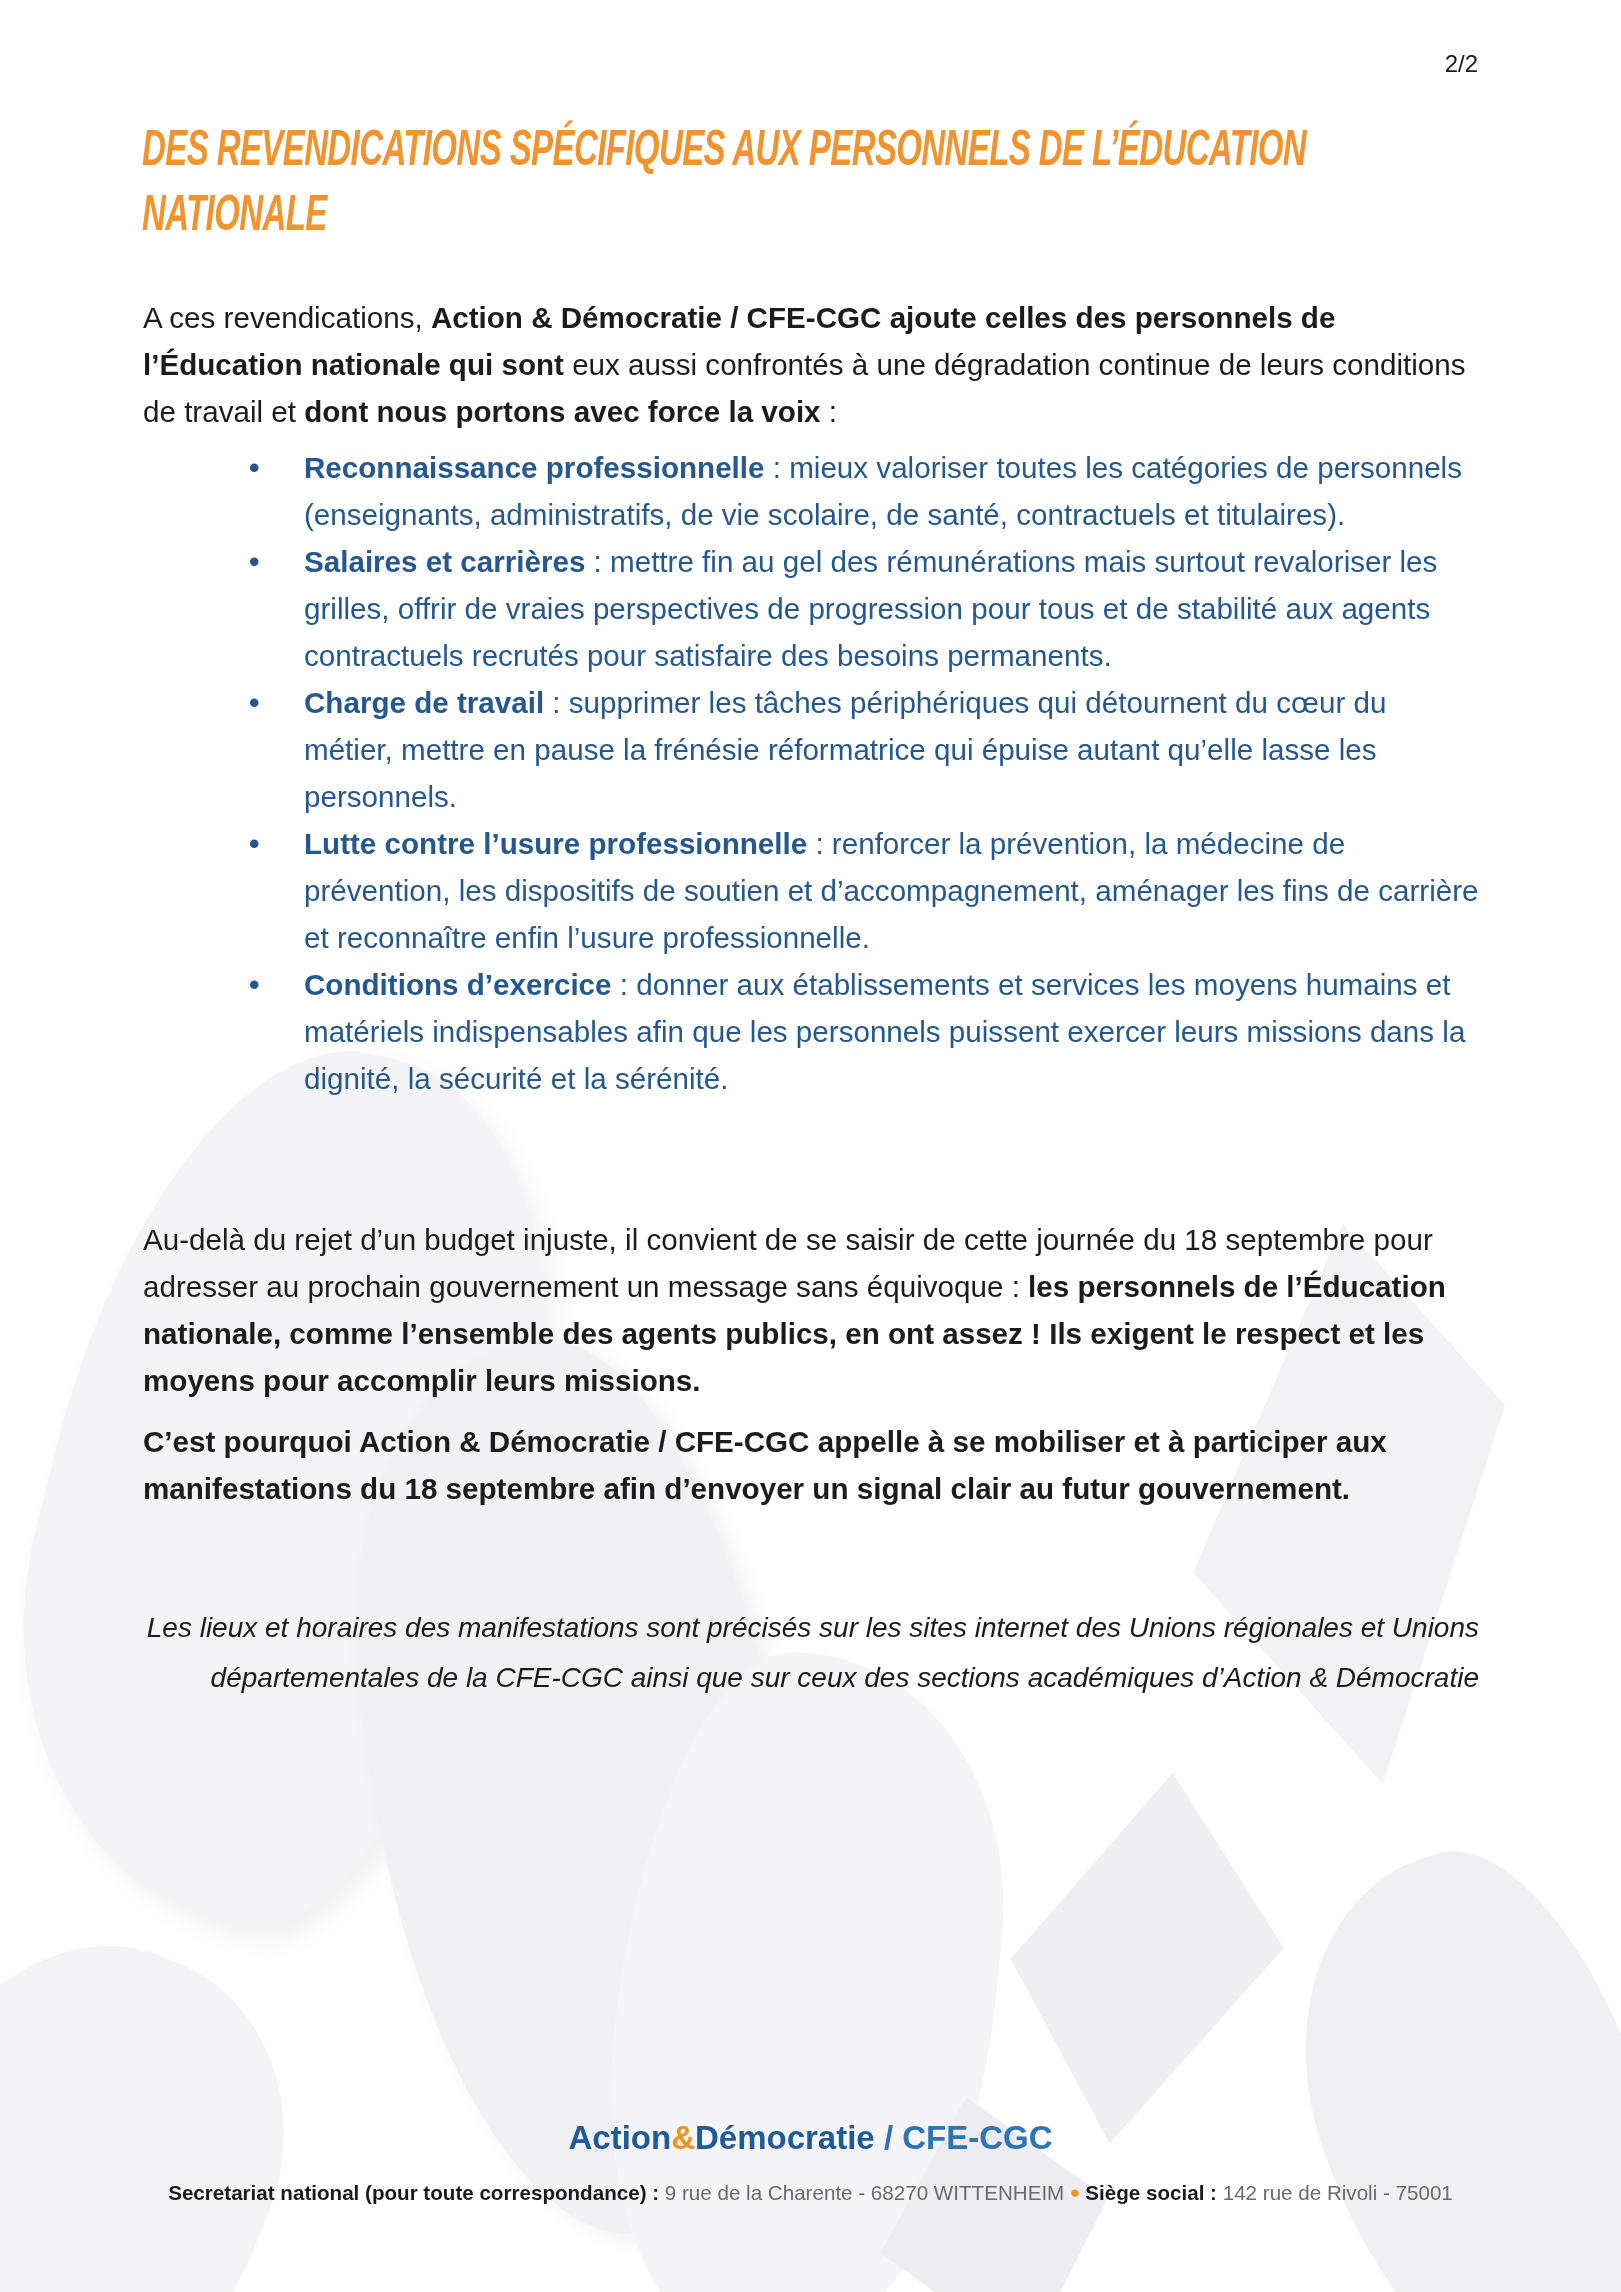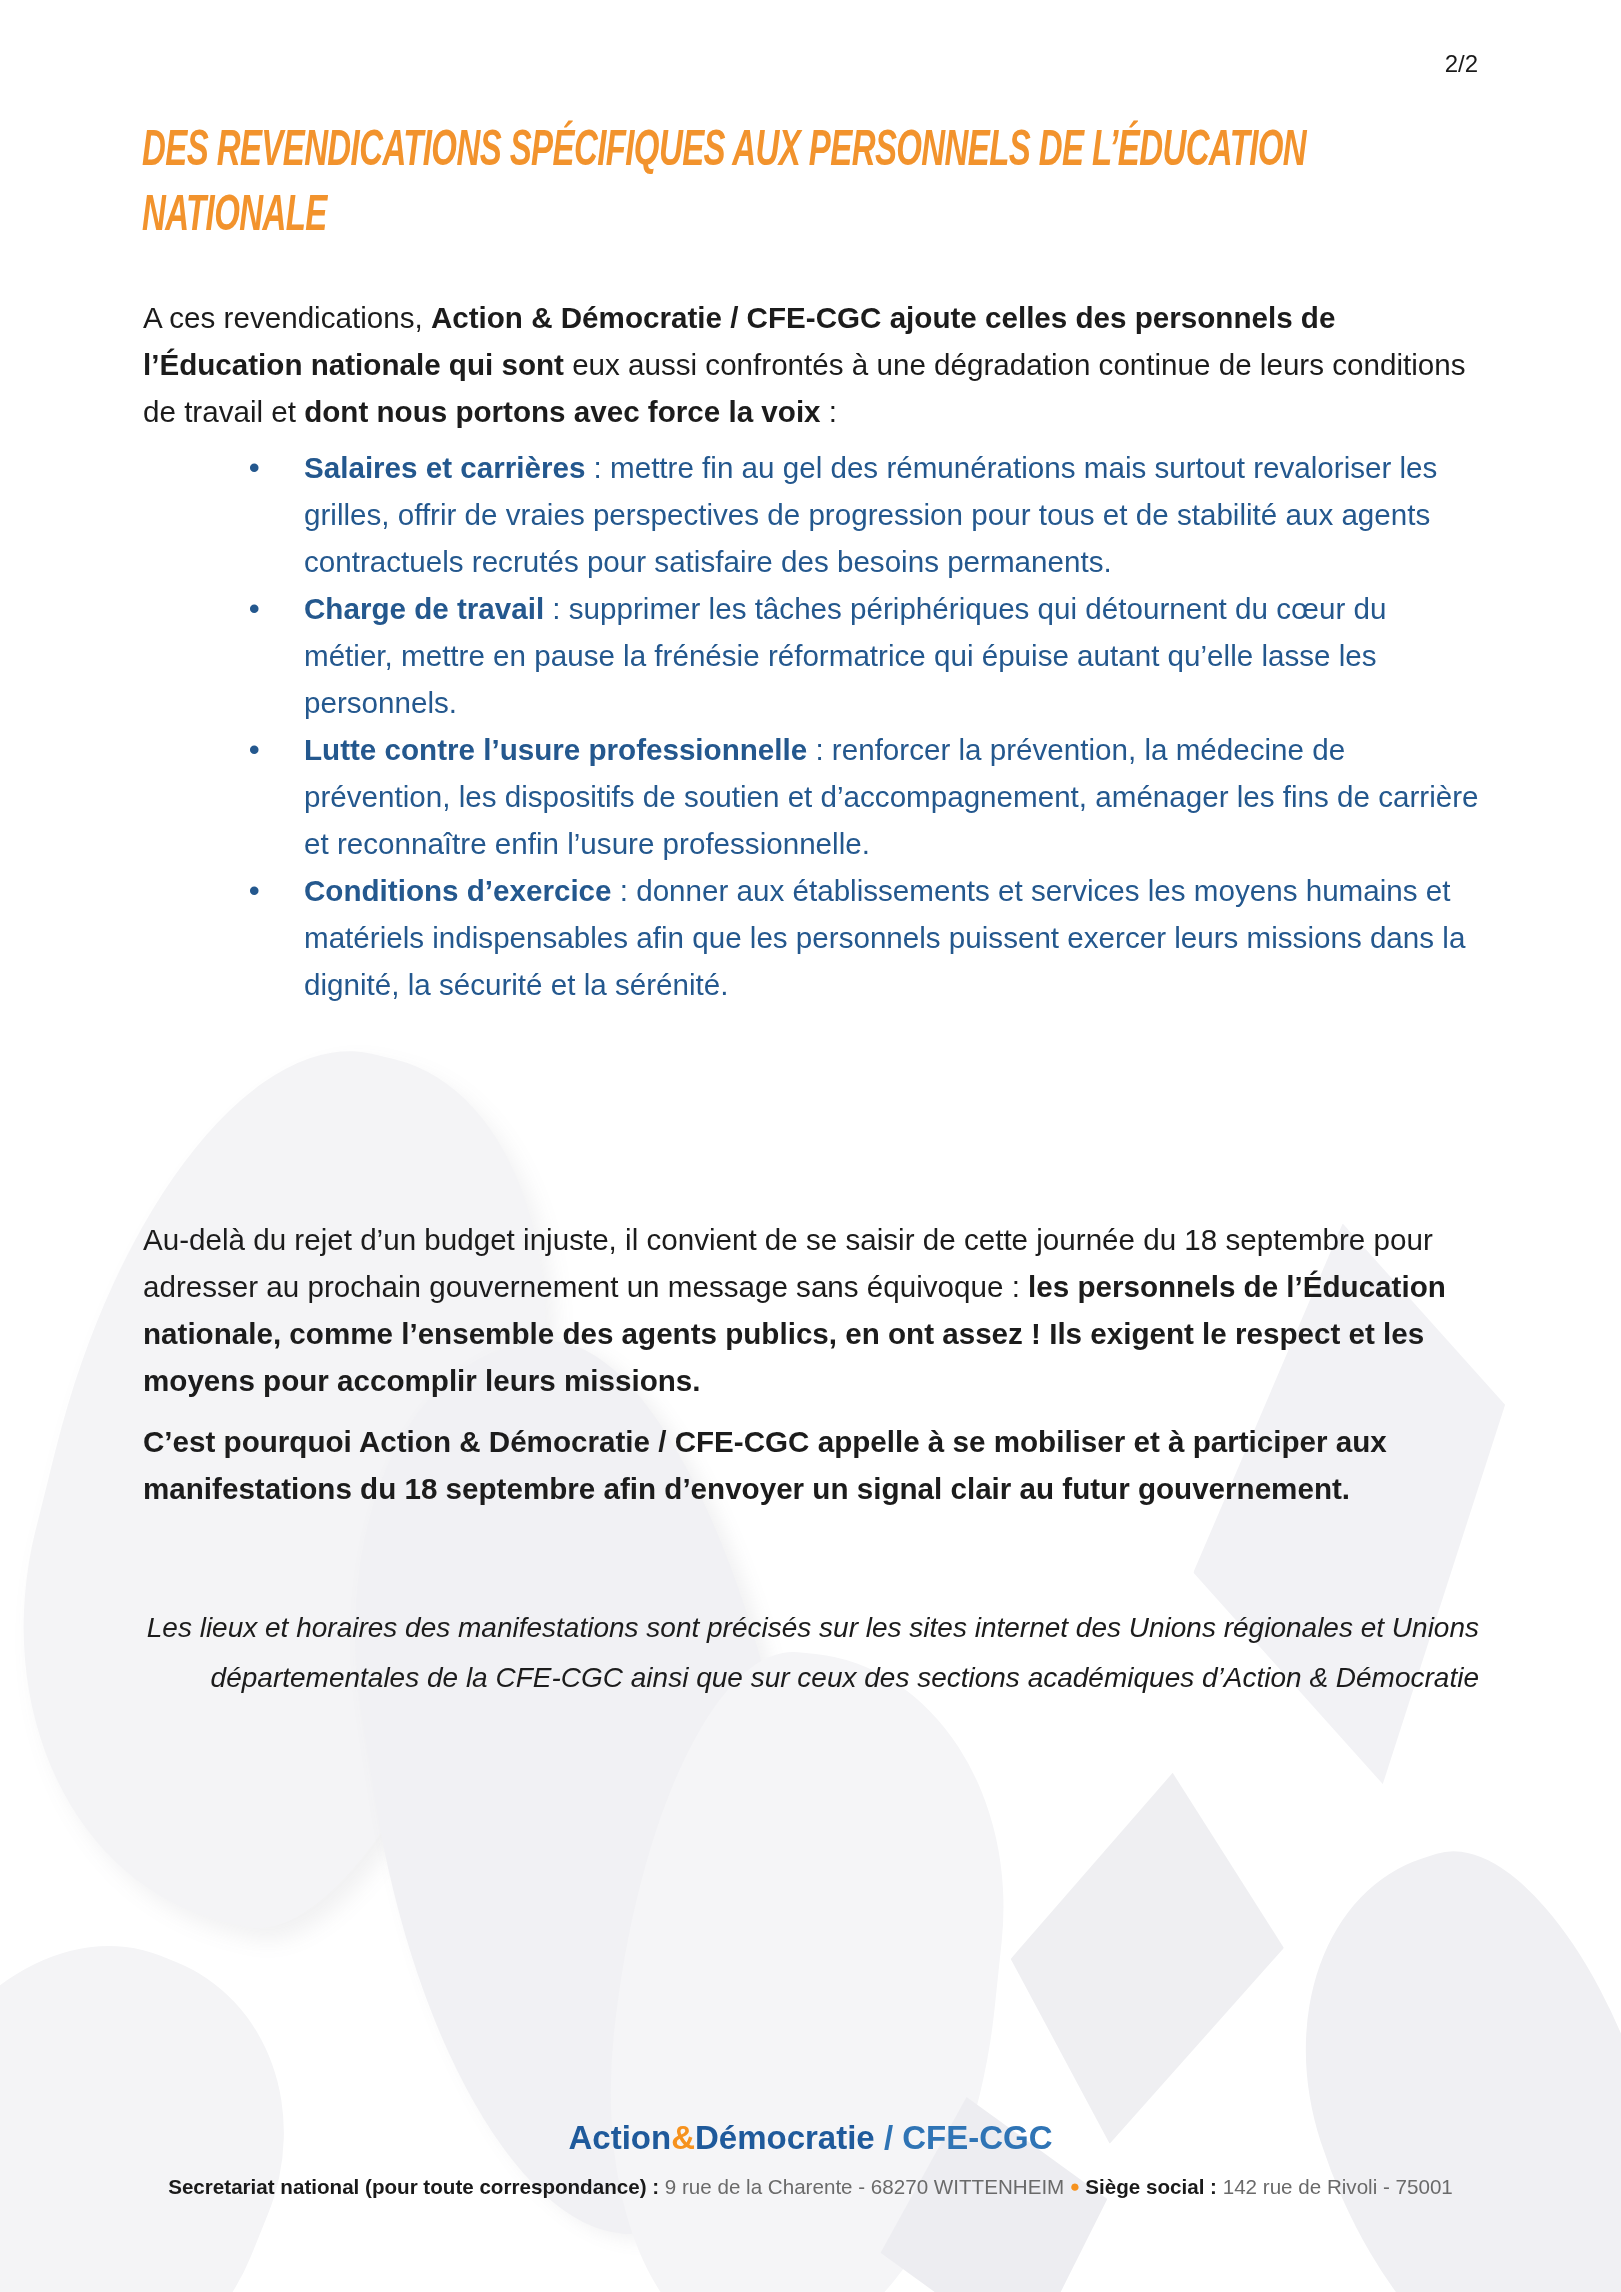--- a/index.html
+++ b/index.html
@@ -87,21 +87,21 @@
     color: #24588E; font-size: 30px; font-weight: bold;
   }
   ul.claims .lead { font-weight: bold; }
 
   
   .footer { position: absolute; left: 0; right: 0; top: 2103px; text-align: center; }
   .footer-logo { font-size: 33px; font-weight: bold; letter-spacing: 0; }
   .logo-blue   { color: #1F5A9B; }
   .logo-amp    { color: #F6921E; }
   .logo-light  { color: #2F74B5; }
-  .footer-lines { margin-top: 12.5px; font-size: 20.6px; line-height: 33px; color: #6a6a6a; }
+  .footer-lines { margin-top: 12.5px; font-size: 20.6px; line-height: 45px; color: #6a6a6a; }
   .footer-lines .blk { color: #1a1a1a; font-weight: bold; }
   .dot { color: #F6921E; font-size: 17px; vertical-align: 1.8px; padding: 0 5.4px; }
 </style>
 </head>
 <body>
 
 <div class="page">
 
   <div class="watermark">
     <div class="wm wm-blob1"></div>
@@ -117,20 +117,21 @@
   <div class="page-number">2/2</div>
 
   <h1 class="title">
     <div>Des revendications spécifiques aux personnels de l’éducation</div>
     <div>nationale</div>
   </h1>
 
   <p class="abs body-text p-intro"><span>A ces revendications, </span><b>Action &amp; Démocratie / CFE-CGC ajoute celles des personnels de l’Éducation nationale qui sont </b><span>eux aussi confrontés à une dégradation continue de leurs conditions de travail et </span><b>dont nous portons avec force la voix</b><span> :</span></p>
 
   <ul class="claims">
+    <li><span class="lead">Reconnaissance professionnelle</span><span> : mieux valoriser toutes les catégories de personnels (enseignants, administratifs, de vie scolaire, de santé, contractuels et titulaires).</span></li>
     <li><span class="lead">Salaires et carrières</span><span> : mettre fin au gel des rémunérations mais surtout revaloriser les grilles, offrir de vraies perspectives de progression pour tous et de stabilité aux agents contractuels recrutés pour satisfaire des besoins permanents.</span></li>
     <li><span class="lead">Charge de travail</span><span> : supprimer les tâches périphériques qui détournent du cœur du métier, mettre en pause la frénésie réformatrice qui épuise autant qu’elle lasse les personnels.</span></li>
     <li><span class="lead">Lutte contre l’usure professionnelle</span><span> : renforcer la prévention, la médecine de prévention, les dispositifs de soutien et d’accompagnement, aménager les fins de carrière et reconnaître enfin l’usure professionnelle.</span></li>
     <li><span class="lead">Conditions d’exercice</span><span> : donner aux établissements et services les moyens humains et matériels indispensables afin que les personnels puissent exercer leurs missions dans la dignité, la sécurité et la sérénité.</span></li>
   </ul>
 
   <p class="abs body-text p-beyond"><span>Au-delà du rejet d’un budget injuste, il convient de se saisir de cette journée du 18 septembre pour adresser au prochain gouvernement un message sans équivoque : </span><b>les personnels de l’Éducation nationale, comme l’ensemble des agents publics, en ont assez ! Ils exigent le respect et les moyens pour accomplir leurs missions.</b></p>
 
   <p class="abs body-text p-call">C’est pourquoi Action &amp; Démocratie / CFE-CGC appelle à se mobiliser et à participer aux manifestations du 18 septembre afin d’envoyer un signal clair au futur gouvernement.</p>
 

